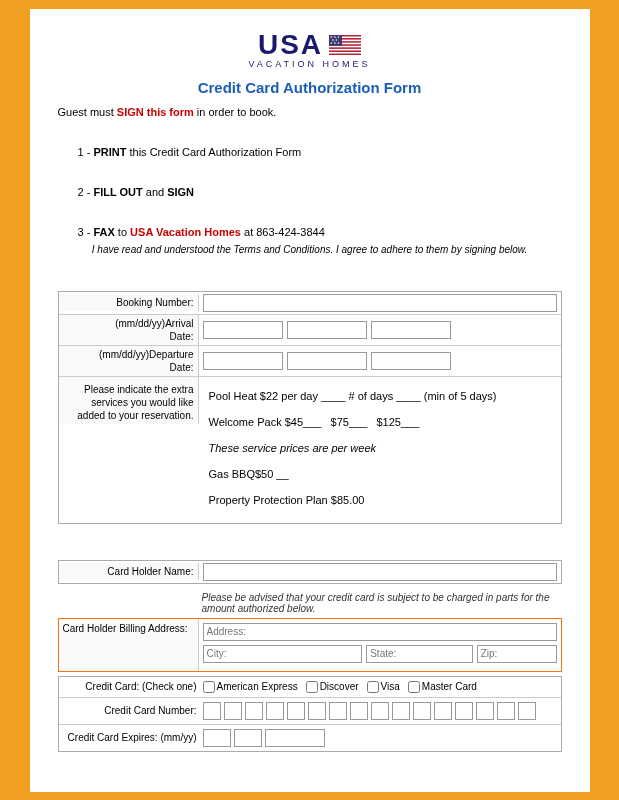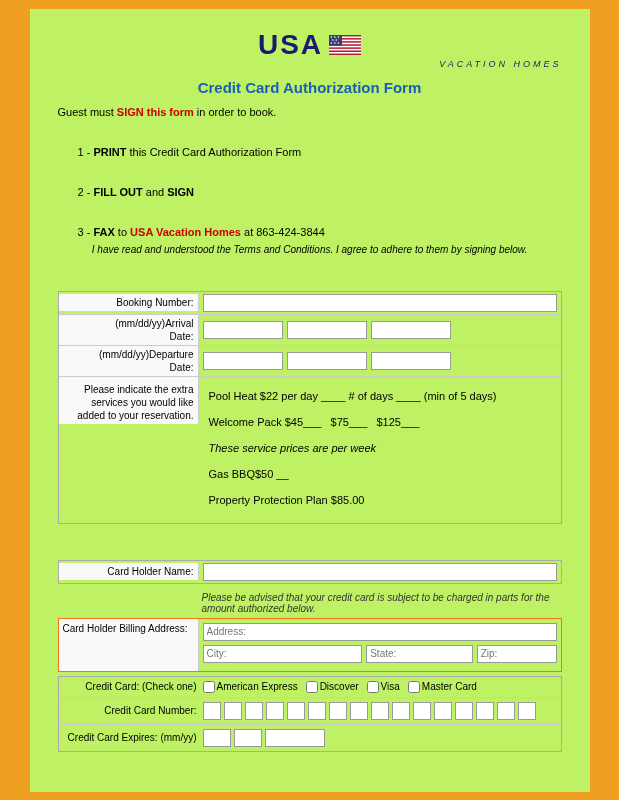--- a/index.html
+++ b/index.html
@@ -6,21 +6,21 @@
     body {
       background: #f0a020;
       display: flex;
       justify-content: center;
       align-items: center;
       min-height: 100vh;
       font-family: Arial, sans-serif;
       font-size: 11px;
     }
     .page {
-      background: #bef264;
+      background: #ffffff;
       width: 560px;
       min-height: 740px;
       padding: 20px 28px 28px 28px;
       position: relative;
     }
     .logo-area {
       text-align: center;
       margin-bottom: 10px;
     }
     .logo-box {
@@ -35,24 +35,23 @@
       letter-spacing: 2px;
     }
     .flag-icon {
       width: 32px;
       height: 20px;
     }
     .logo-subtitle {
       font-size: 9px;
       letter-spacing: 3px;
       color: #1a1a6e;
-      text-align: right;
+      text-align: center;
       display: block;
       margin-top: -2px;
-      font-style: italic;
     }
     .form-title {
       text-align: center;
       font-size: 15px;
       font-weight: bold;
       color: #1a5eb8;
       margin-bottom: 10px;
     }
     .sign-notice {
       font-size: 11px;

